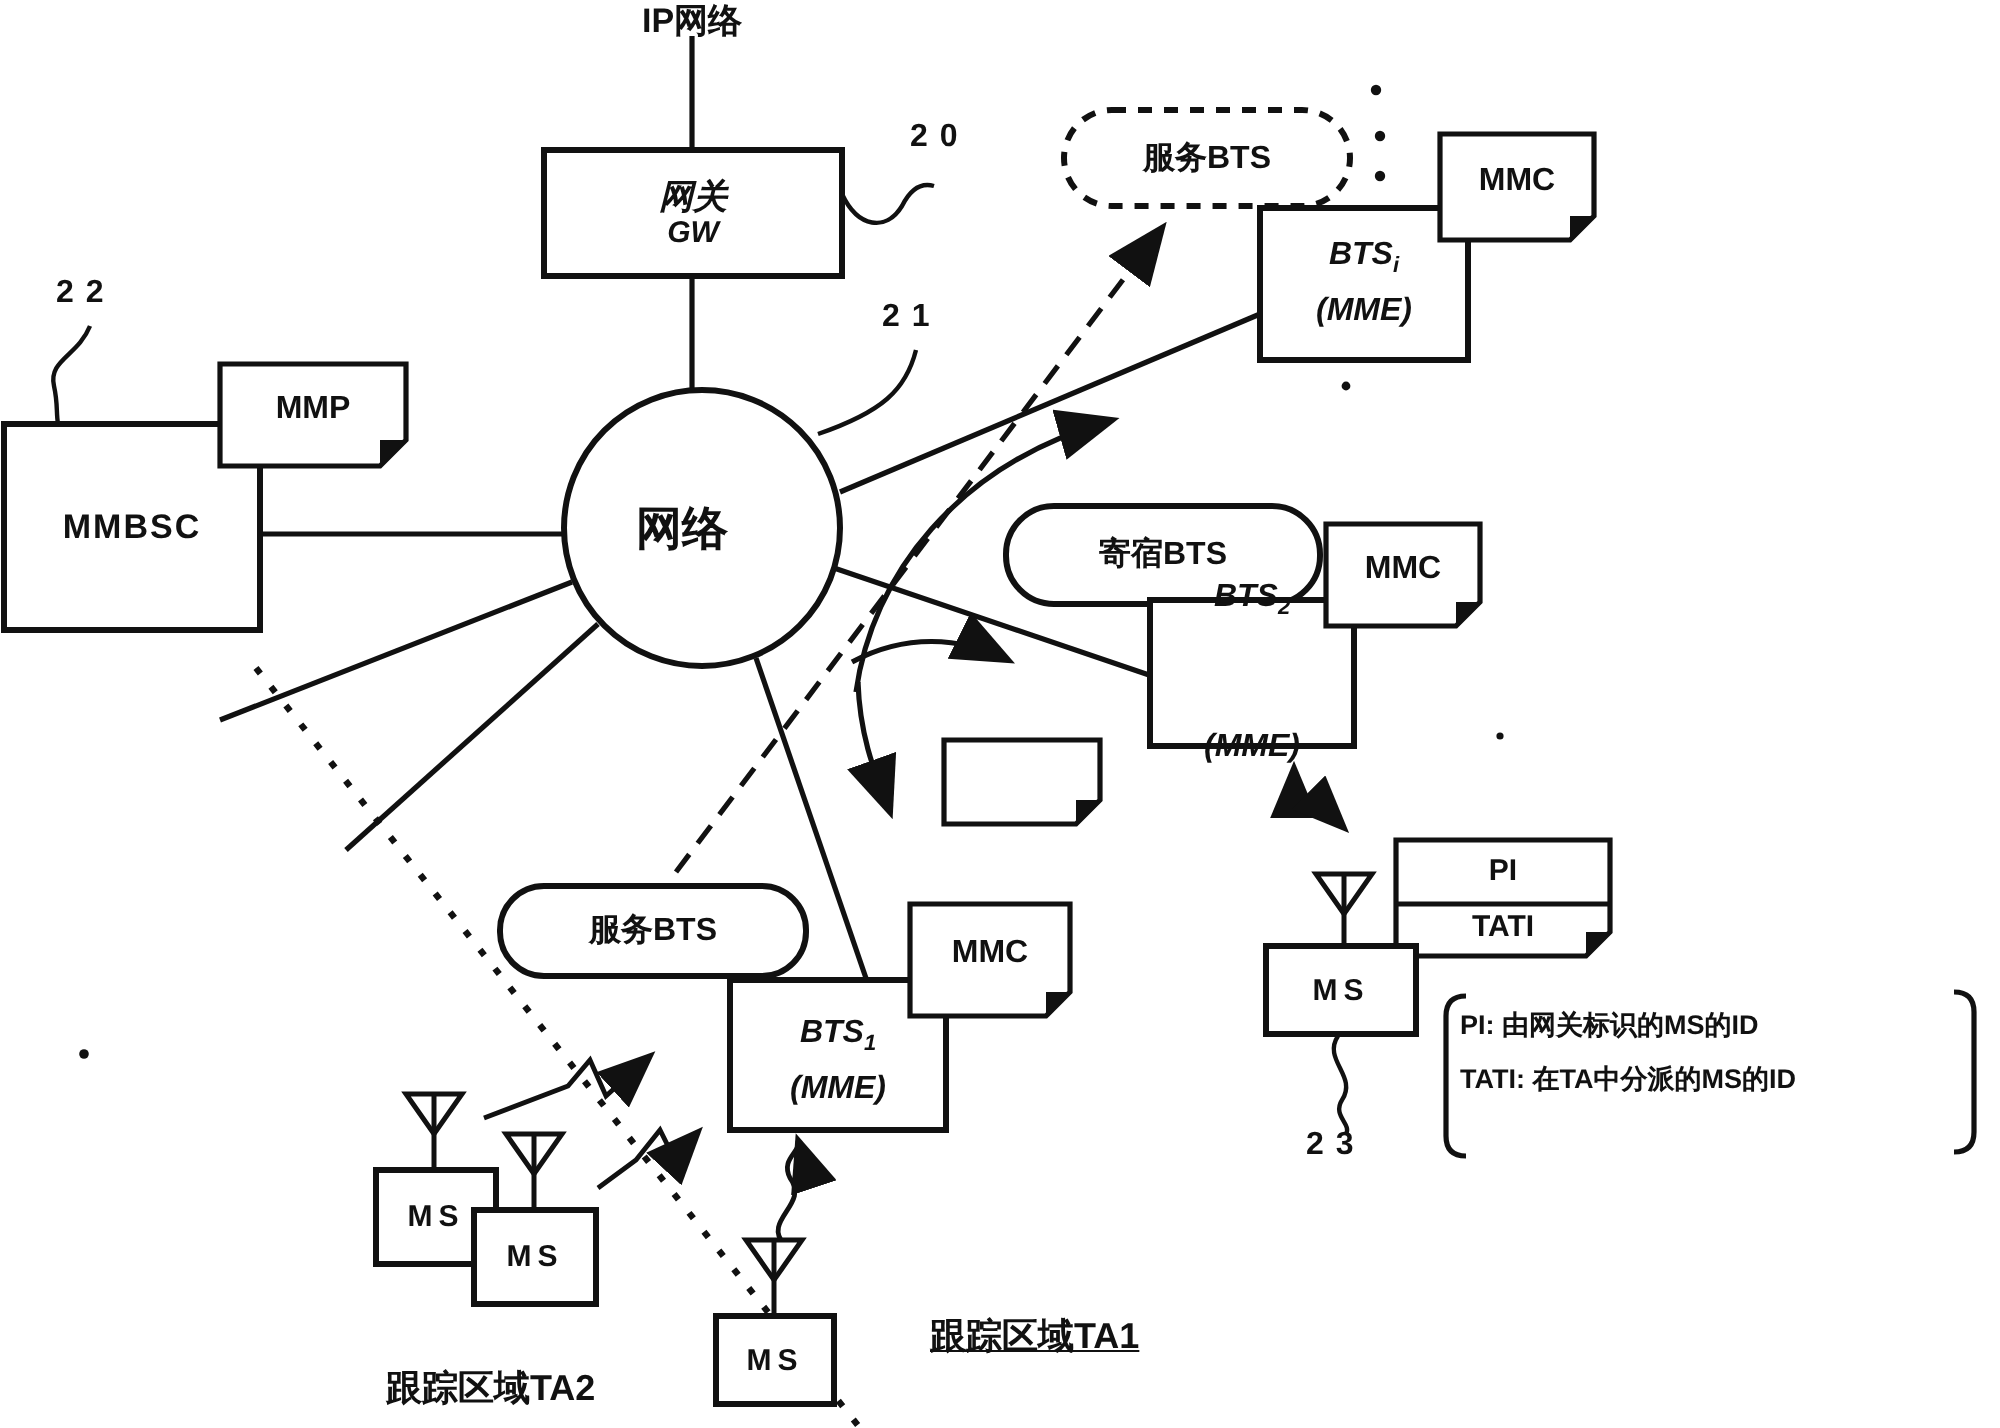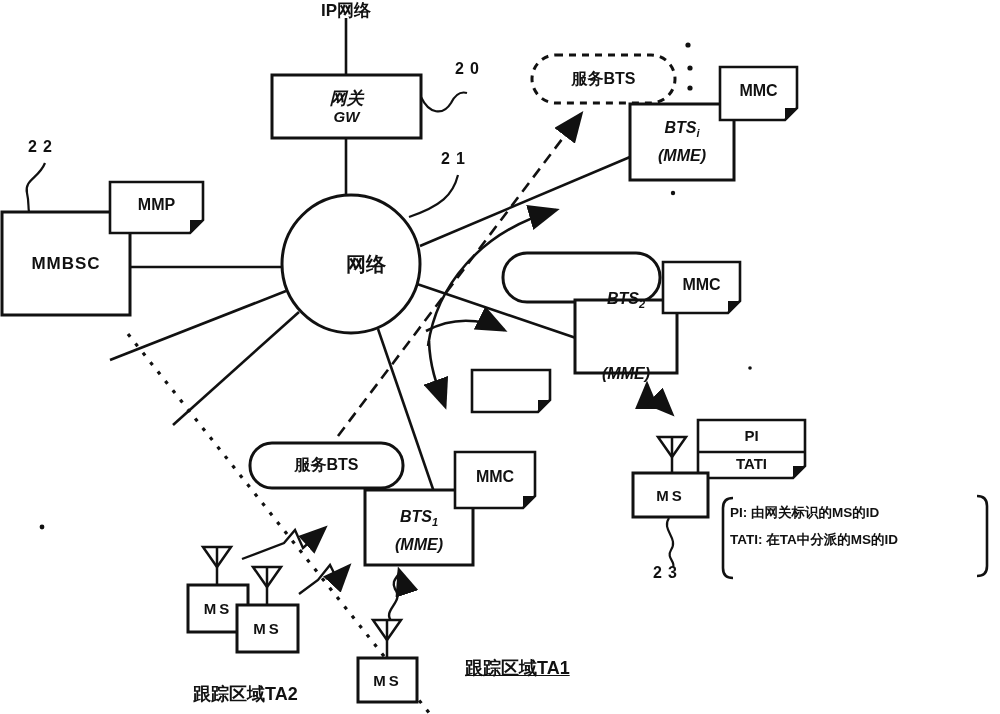--- a/index.html
+++ b/index.html
@@ -153,30 +153,31 @@
 <div class="txt col" style="left:272px;top:75px;width:149px;height:63px;">
   <div style="font-size:17px;line-height:19px;">网关</div>
   <div style="font-size:15px;line-height:17px;">GW</div>
 </div>
 
 <div class="txt ref" style="left:455px;top:60px;">20</div>
 <div class="txt ref" style="left:441px;top:150px;">21</div>
 <div class="txt ref" style="left:28px;top:138px;">22</div>
 <div class="txt ref" style="left:653px;top:564px;">23</div>
 
-<div class="txt center" style="left:316px;top:251px;width:100px;height:26px;font-size:20px;">网络</div>
+<div class="txt center" style="left:291px;top:251px;width:100px;height:26px;font-size:23px;">网络</div>
 
 <div class="txt center note-label" style="left:110px;top:182px;width:93px;height:46px;">MMP</div>
 
 <div class="txt center" style="left:2px;top:212px;width:128px;height:103px;font-size:17px;letter-spacing:1px;">MMBSC</div>
 <div class="txt center note-label" style="left:720px;top:67px;width:77px;height:48px;">MMC</div>
 <div class="txt center note-label" style="left:663px;top:262px;width:77px;height:46px;">MMC</div>
 <div class="txt center note-label" style="left:455px;top:452px;width:80px;height:50px;">MMC</div>
 
 <div class="txt center oval-label" style="left:532px;top:55px;width:143px;height:48px;">服务BTS</div>
+<div class="txt center oval-label" style="left:503px;top:253px;width:157px;height:49px;">寄宿BTS</div>
 <div class="txt center oval-label" style="left:250px;top:443px;width:153px;height:45px;">服务BTS</div>
 
 <div class="txt col bts-label" style="left:630px;top:104px;width:104px;height:76px;">
   <div><span>BTS</span><sub>i</sub></div>
   <div>(MME)</div>
 </div>
 <div class="txt col bts-label" style="left:575px;top:300px;width:102px;height:73px;gap:48px;">
   <div><span>BTS</span><sub>2</sub></div>
   <div>(MME)</div>
 </div>

